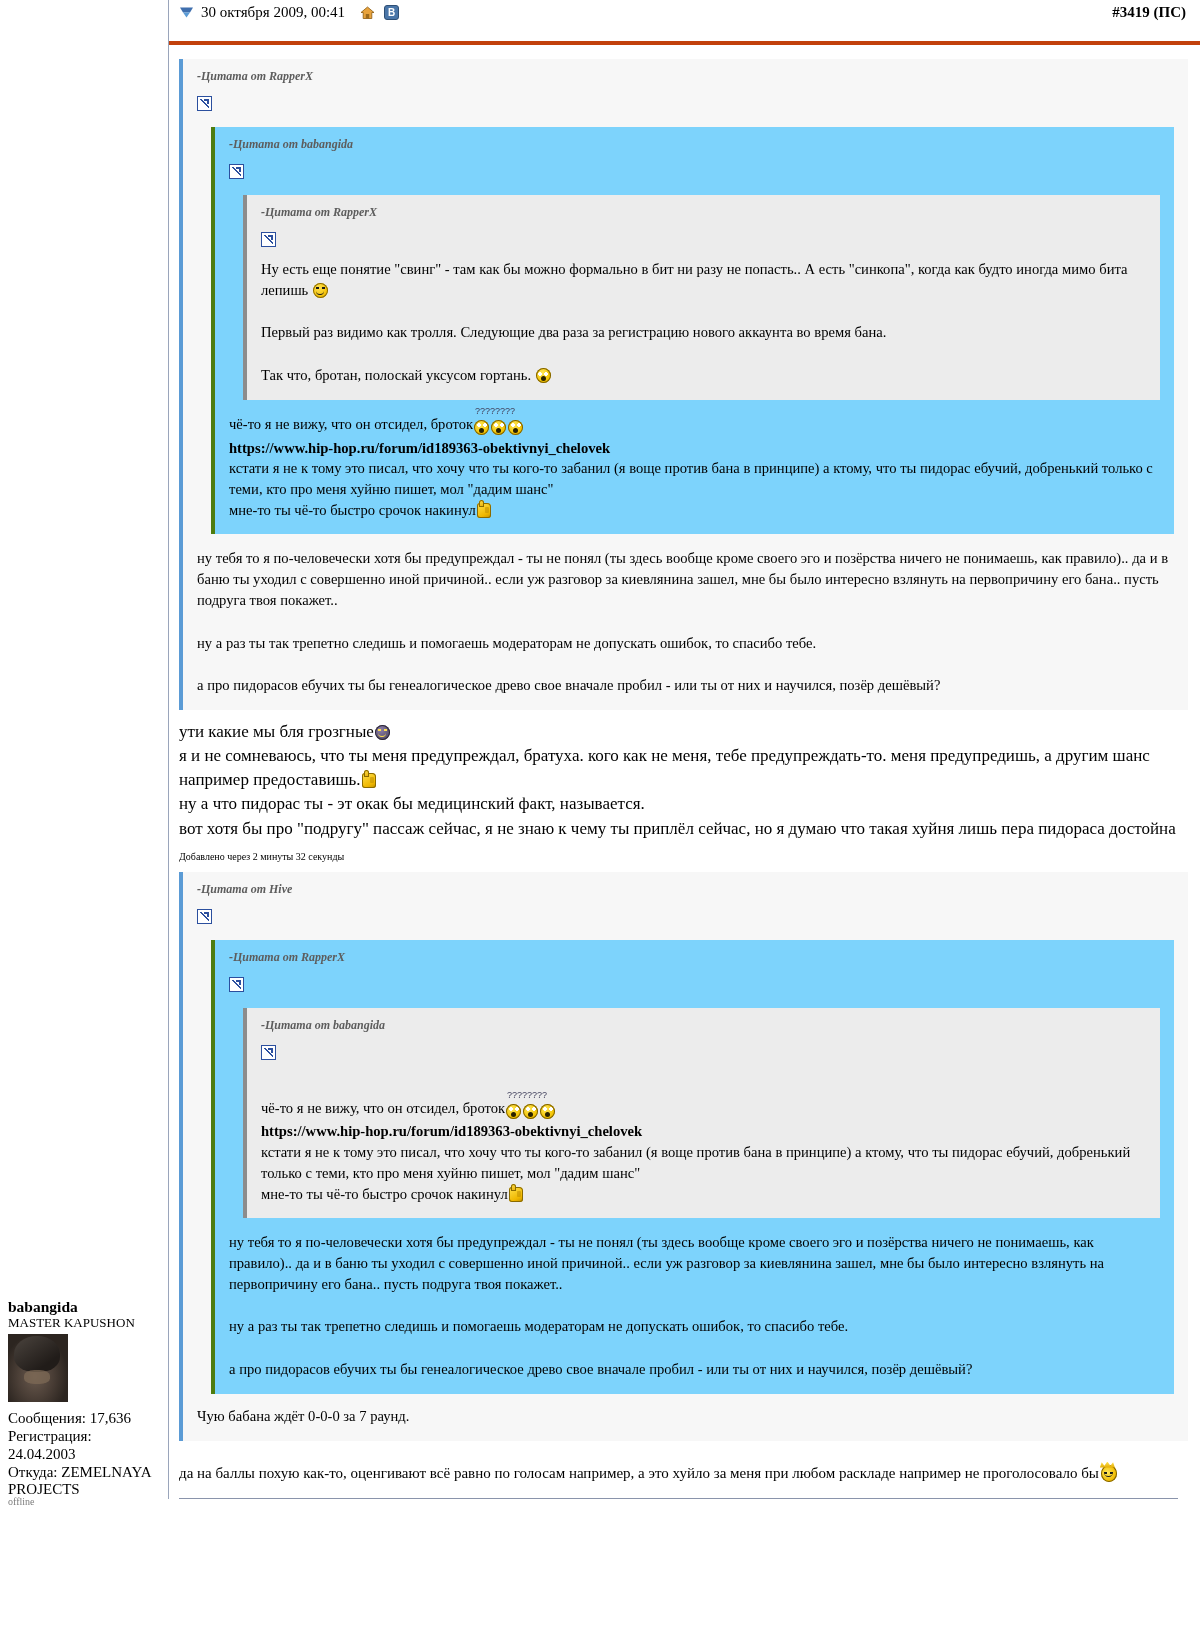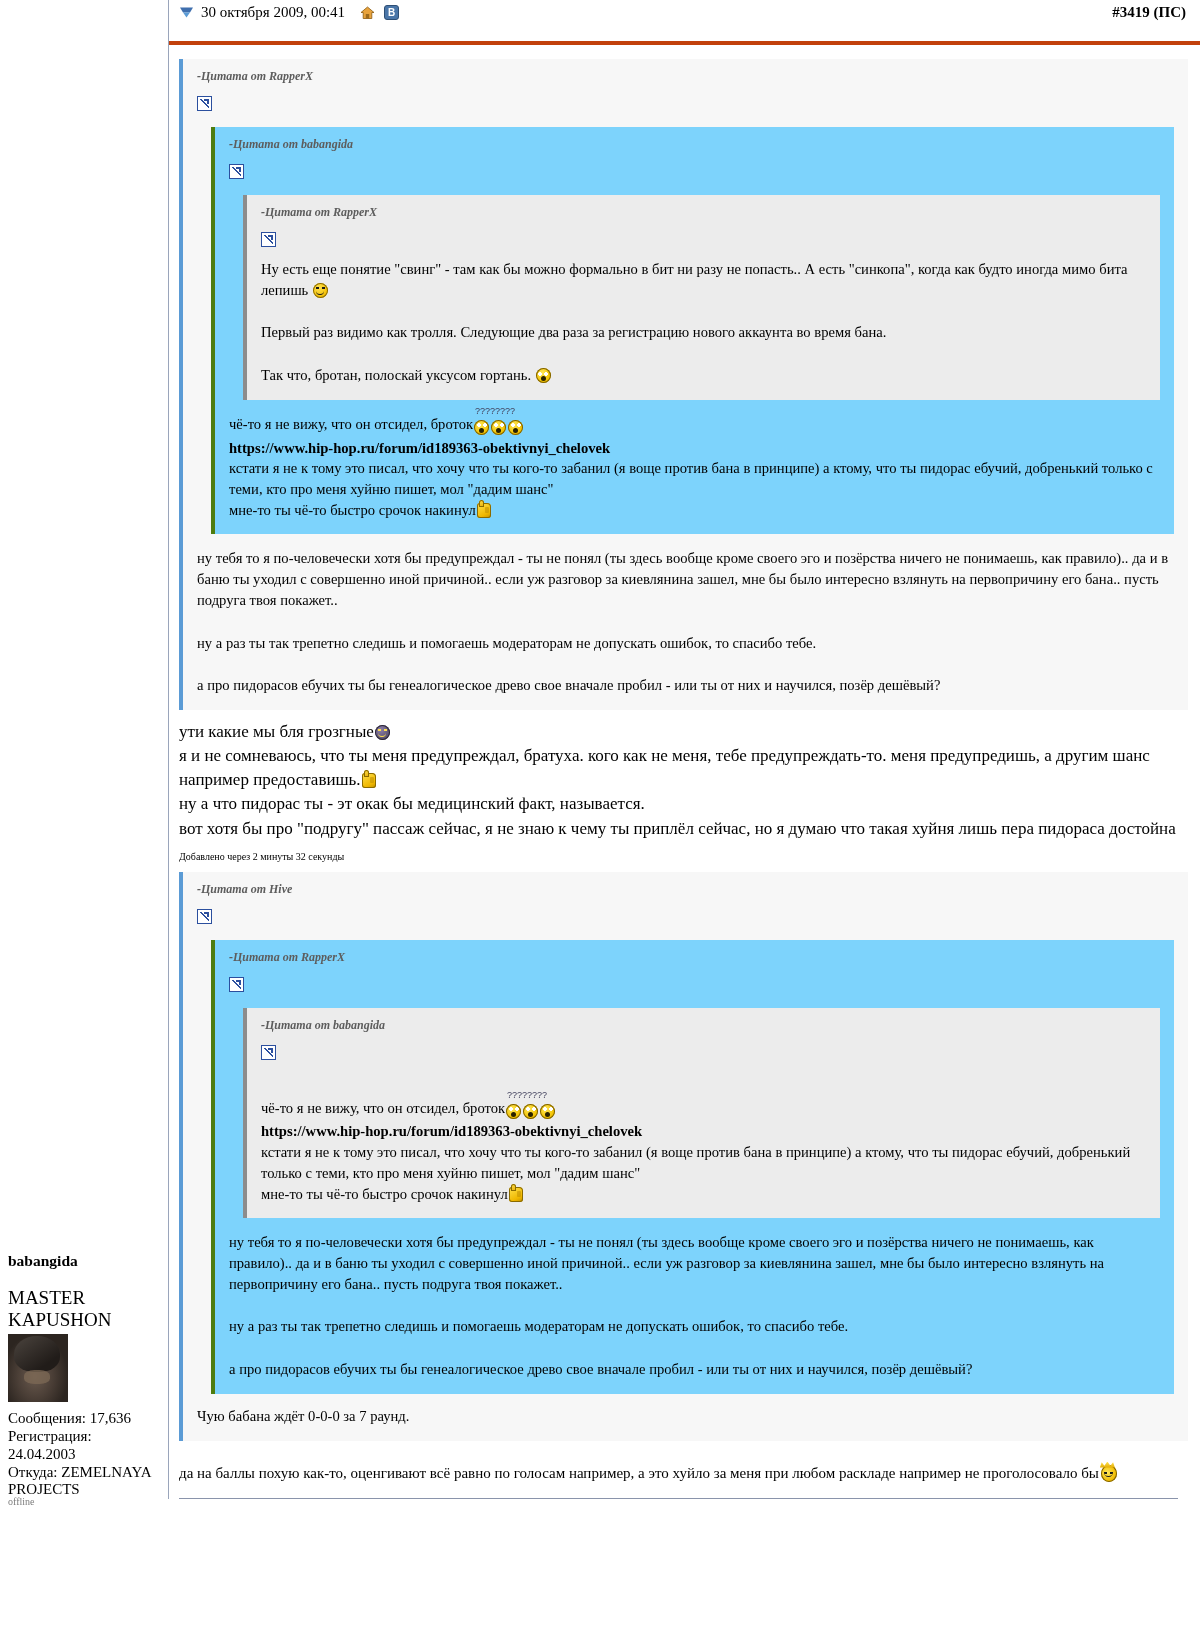--- a/index.html
+++ b/index.html
@@ -28,24 +28,23 @@
     padding: 6px 8px 0 8px;
     box-sizing: border-box;
     position: relative;
   }
   .author-name {
     font-weight: bold;
     font-size: 15.5px;
     line-height: 1.15;
   }
   .author-rank {
-    font-size: 19px;
+    font-size: 13px;
     line-height: 1.15;
     margin-bottom: 4px;
-    margin-top: 17px;
   }
   .avatar {
     width: 60px;
     height: 68px;
     background:
       radial-gradient(ellipse at 45% 62%, #6a5a4e 0%, #4a3e36 38%, #2c2520 70%),
       linear-gradient(160deg, #3a3330 0%, #241f1c 60%, #191514 100%);
     border: 0;
     display: block;
     margin: 2px 0 8px 0;

